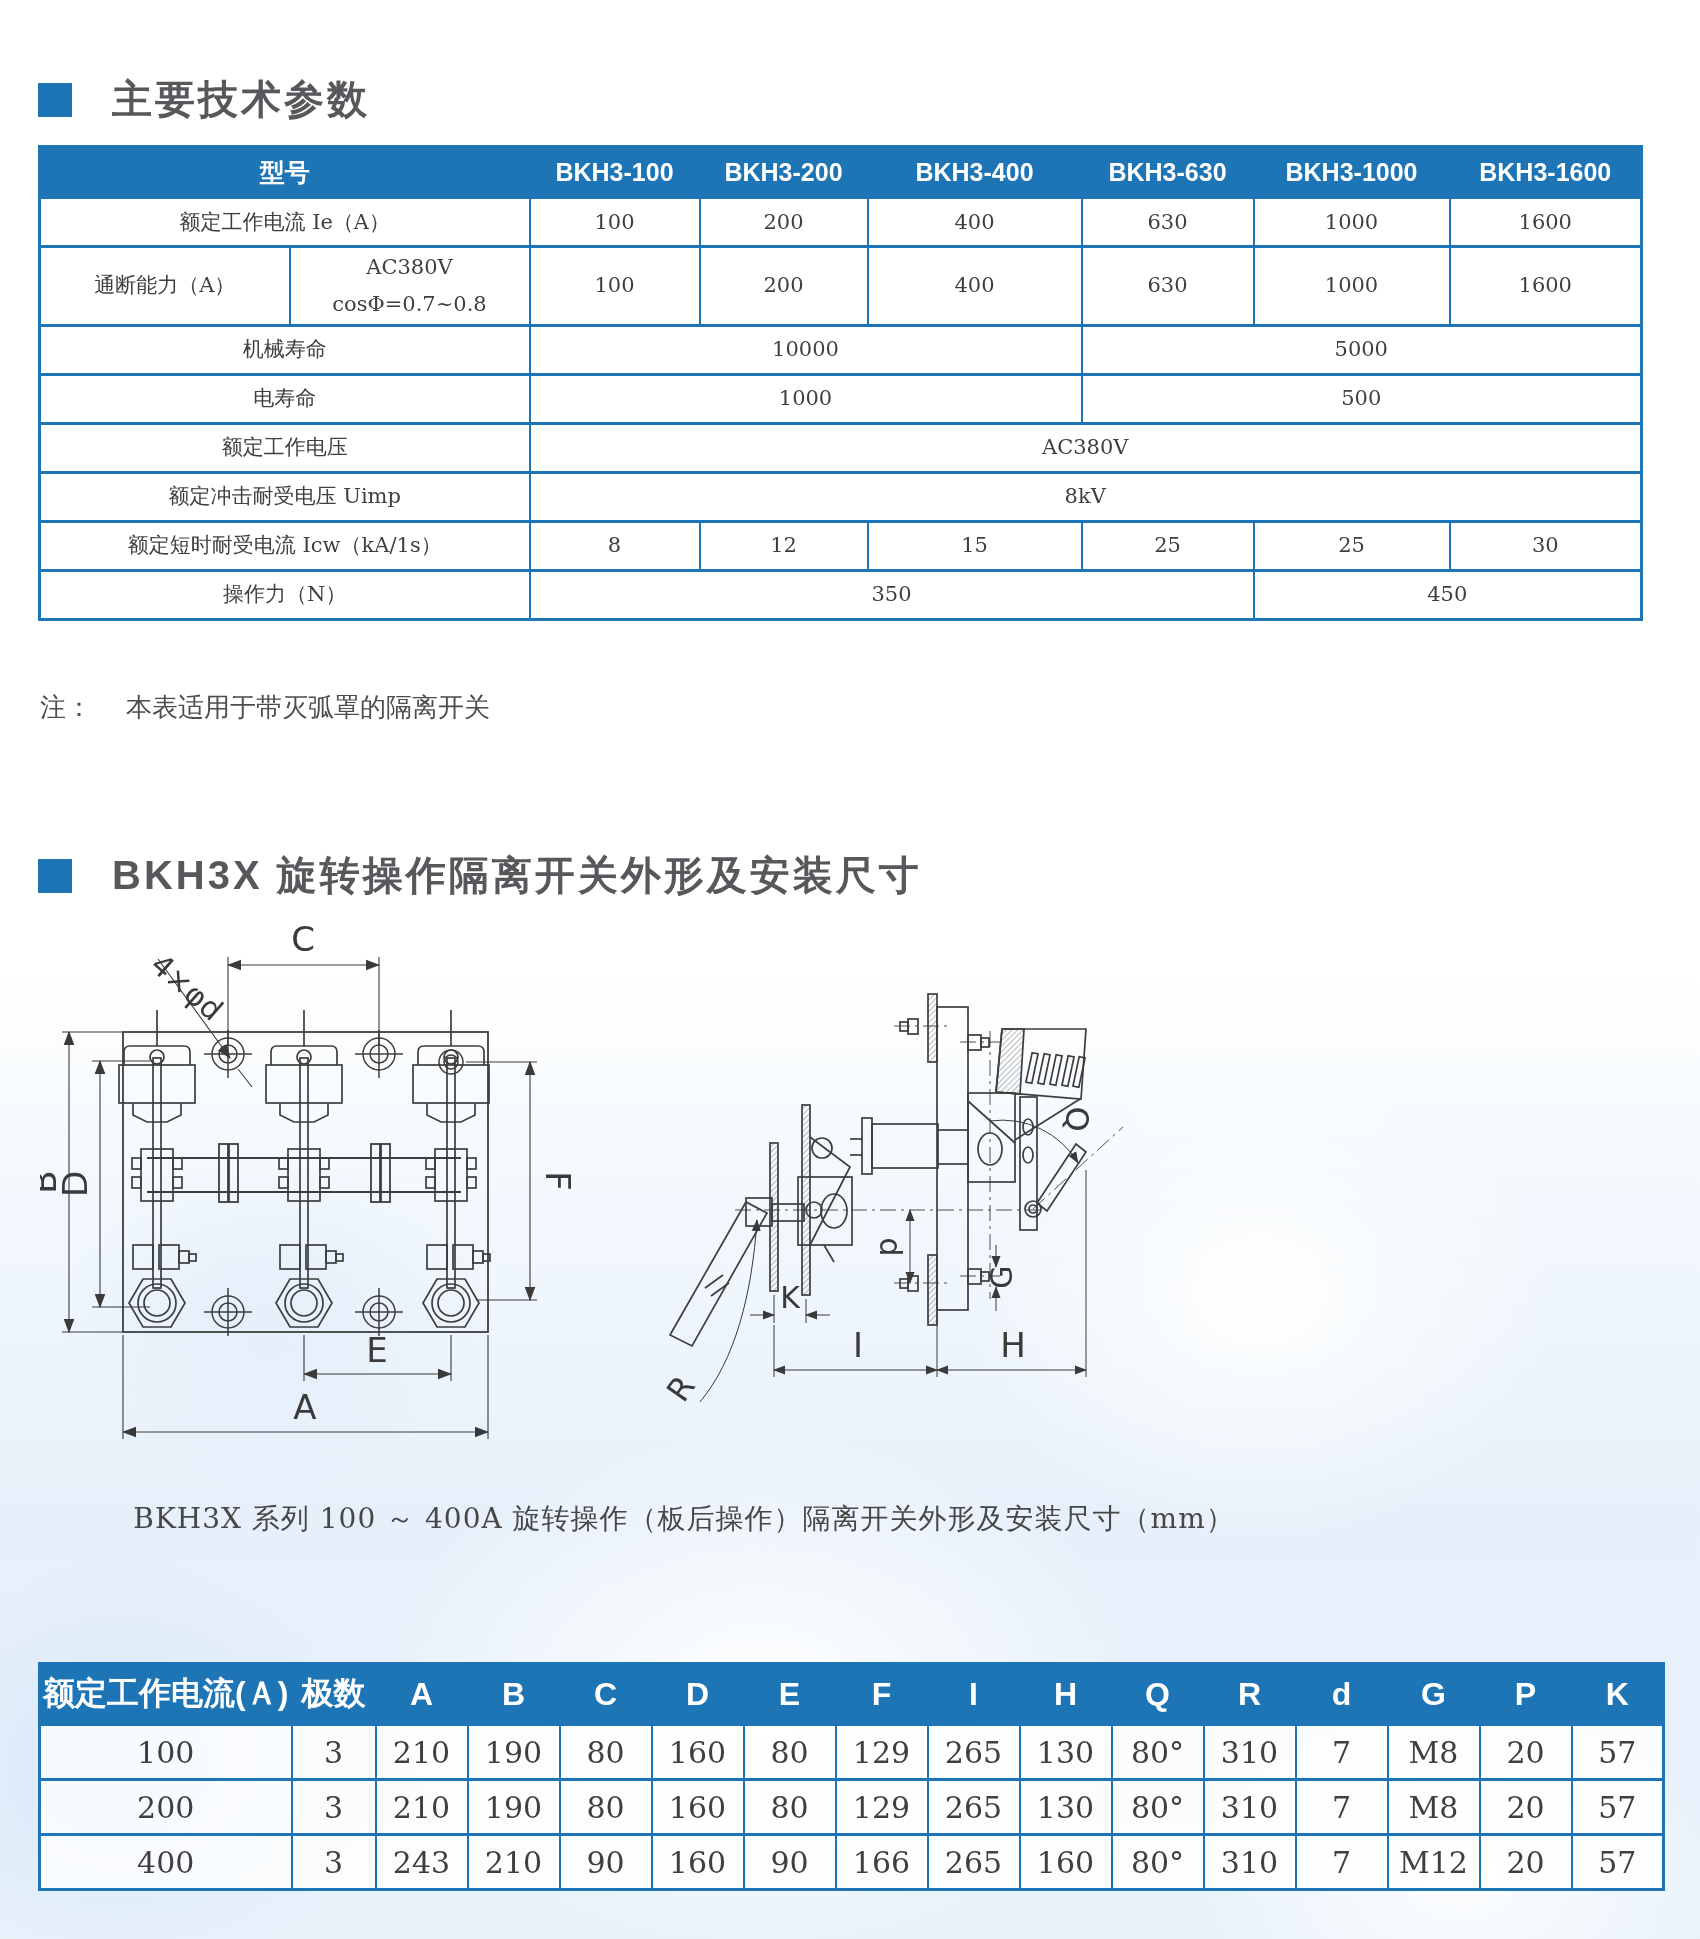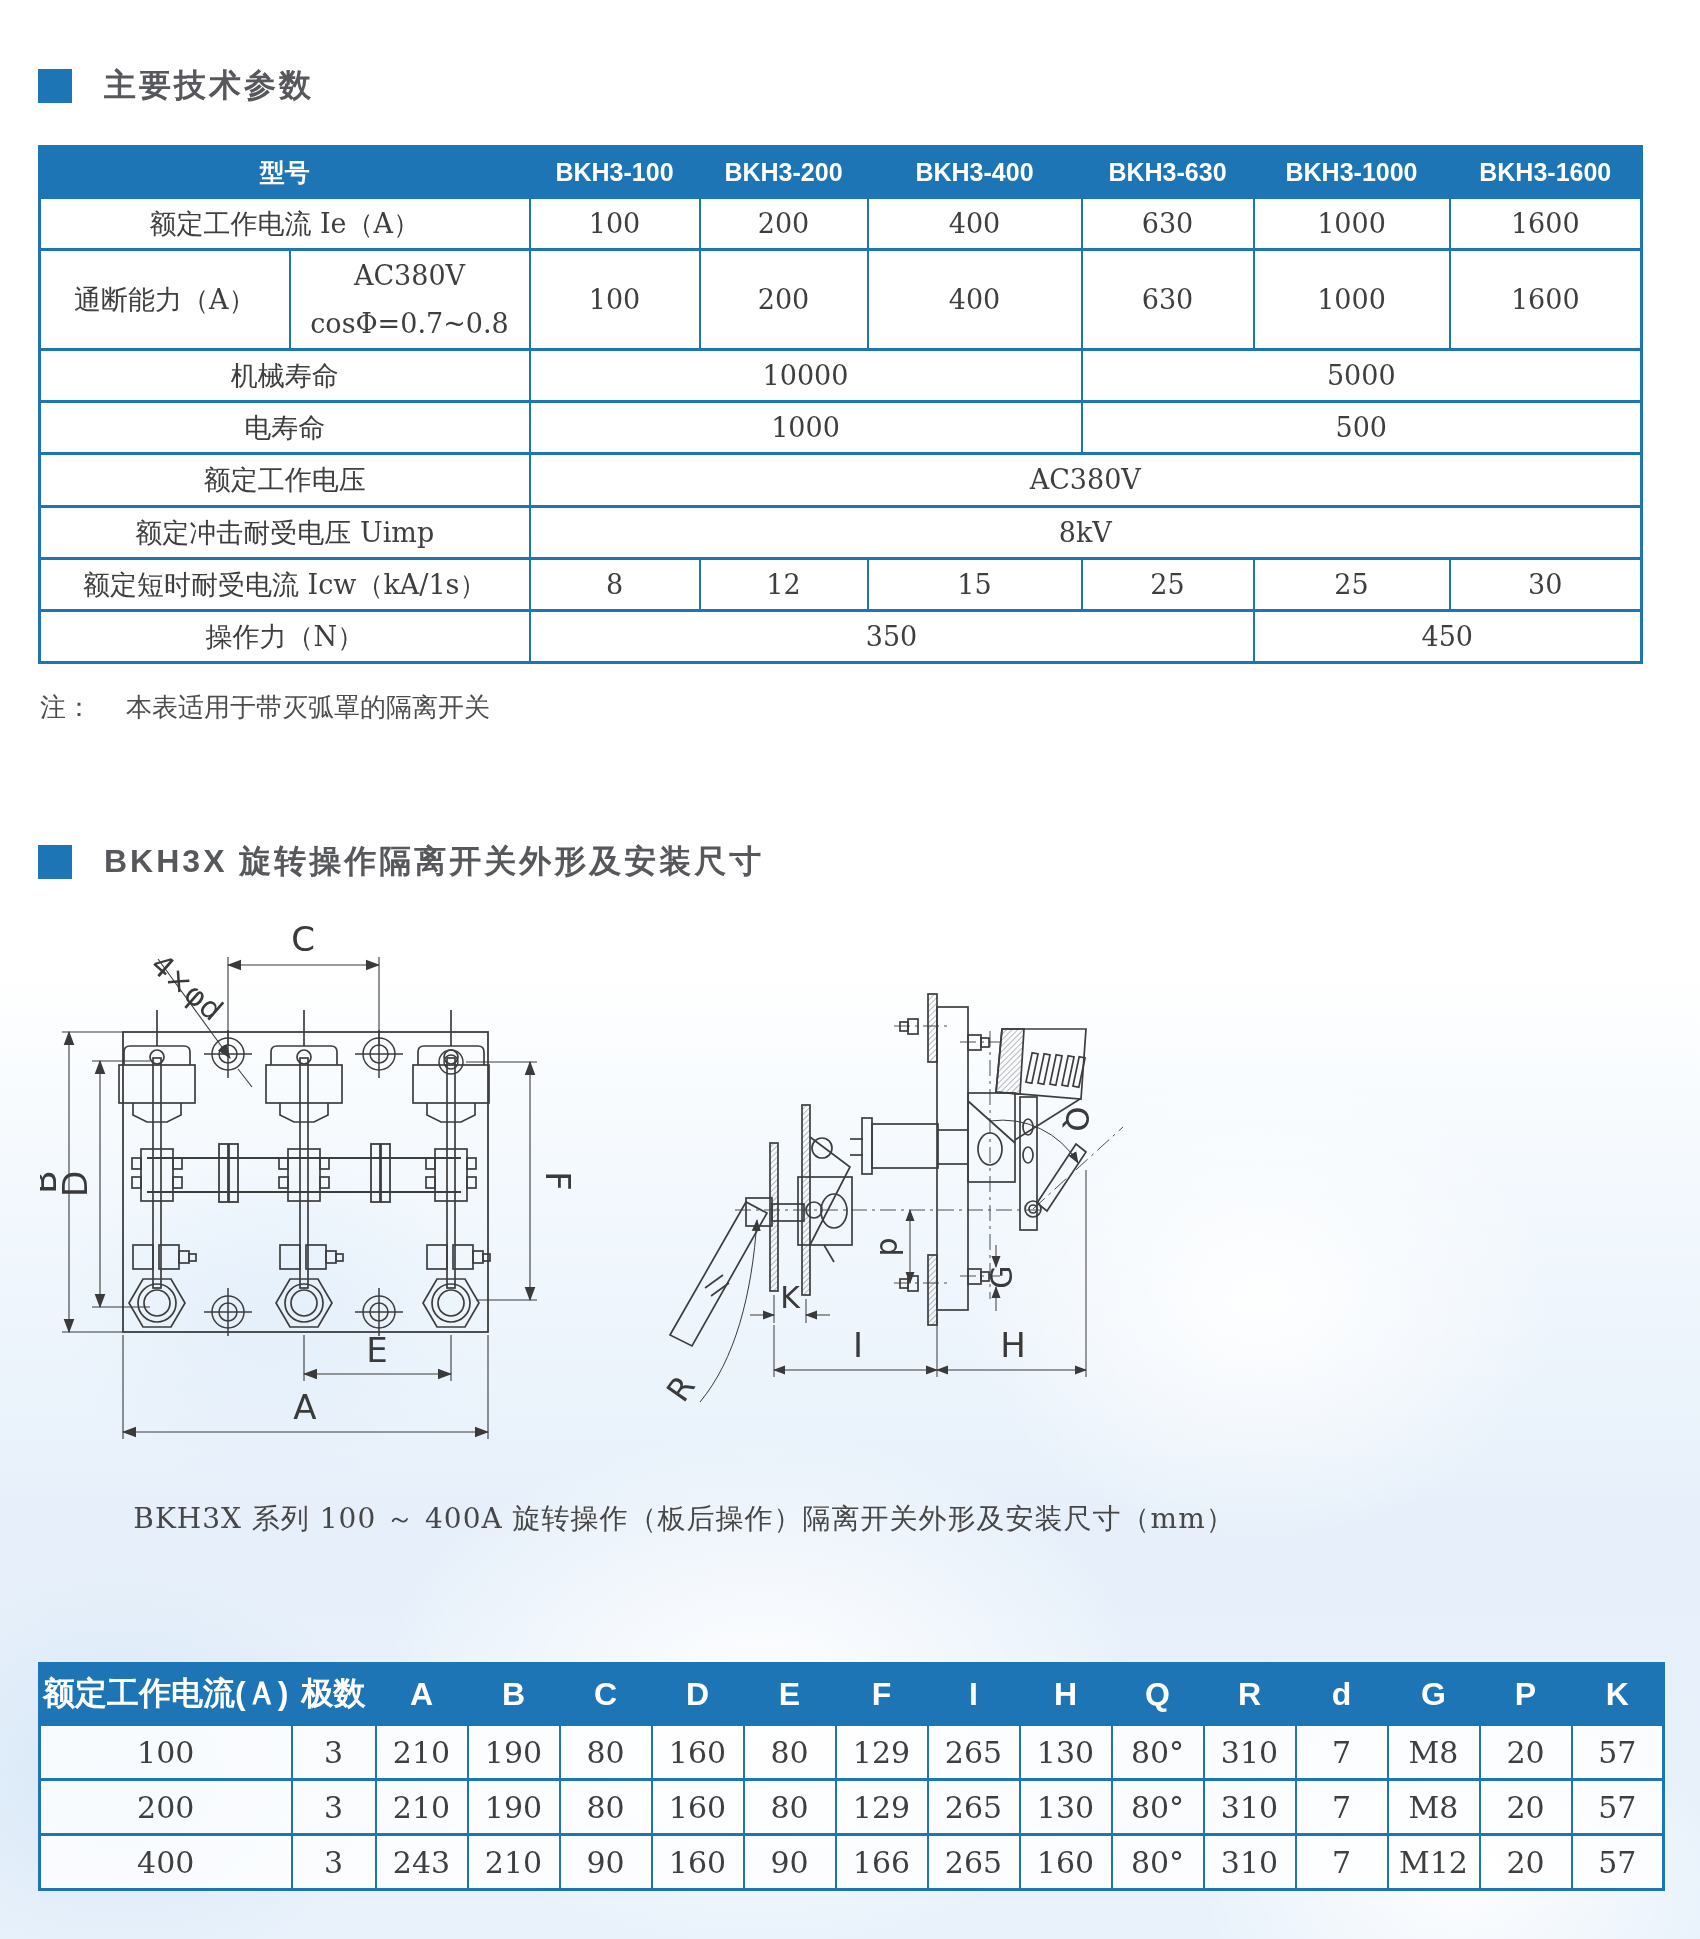--- a/index.html
+++ b/index.html
@@ -9,32 +9,32 @@
   
   .wm{position:absolute;border-radius:50%;pointer-events:none;}
   .wm1{top:1060px;left:960px;width:600px;height:480px;background:radial-gradient(closest-side,rgba(255,255,255,.95),rgba(255,255,255,0));}
   .wm2{top:1430px;left:380px;width:760px;height:520px;background:radial-gradient(closest-side,rgba(255,255,255,.95),rgba(255,255,255,0));}
   .wm3{top:1560px;left:-140px;width:520px;height:420px;background:radial-gradient(closest-side,rgba(213,230,247,.9),rgba(213,230,247,0));}
   .wm4{top:1700px;left:1200px;width:520px;height:360px;background:radial-gradient(closest-side,rgba(255,255,255,.9),rgba(255,255,255,0));}
   .wm5{top:1150px;left:60px;width:420px;height:340px;background:radial-gradient(closest-side,rgba(226,238,250,.8),rgba(226,238,250,0));}
 
   .sec-title{position:absolute;display:flex;align-items:center;gap:24px;}
   .sec-title .bullet{width:34px;height:34px;background:#1e75b6;flex:0 0 auto;}
-  .sec-title h2{margin:8px;font-size:32px;font-weight:bold;color:#57585c;letter-spacing:3px;}
+  .sec-title h2{margin:16px;font-size:40px;font-weight:bold;color:#57585c;letter-spacing:3px;}
 
   table.dt{position:absolute;border-collapse:collapse;table-layout:fixed;background:transparent;}
   table.dt th,table.dt td{border-left:2px solid #1e75b6;border-top:3px solid #1e75b6;
         text-align:center;vertical-align:middle;white-space:pre-line;overflow:hidden;}
   table.dt tr>*:first-child{border-left:3px solid #1e75b6;}
   table.dt tr>*:last-child{border-right:3px solid #1e75b6;}
   table.dt tbody tr:last-child td{border-bottom:3px solid #1e75b6;}
   table.dt th{background:#1e75b6;color:#ffffff;font-weight:bold;}
 
   table.spec th{height:46px;font-size:25px;}
-  table.spec td{height:44px;font-size:27px;color:#3f3f3f;background:rgba(255,255,255,.92);
+  table.spec td{height:44px;font-size:21px;color:#3f3f3f;background:rgba(255,255,255,.92);
         font-family:"DejaVu Serif","Liberation Serif",serif;line-height:1.75;}
   table.dims th{height:56px;font-size:32px;}
   table.dims td{height:50px;font-size:30px;color:#3f3f3f;background:rgba(255,255,255,.8);
         font-family:"DejaVu Serif","Liberation Serif",serif;}
 
   .note{position:absolute;margin:0;font-size:26px;color:#4d4d4d;
         font-family:"DejaVu Serif","Liberation Serif",serif;}
   .note .lbl{margin-right:34px;}
   .caption{position:absolute;margin:4px;font-size:28px;color:#474747;text-align:center;
         font-family:"DejaVu Serif","Liberation Serif",serif;letter-spacing:1px;}

